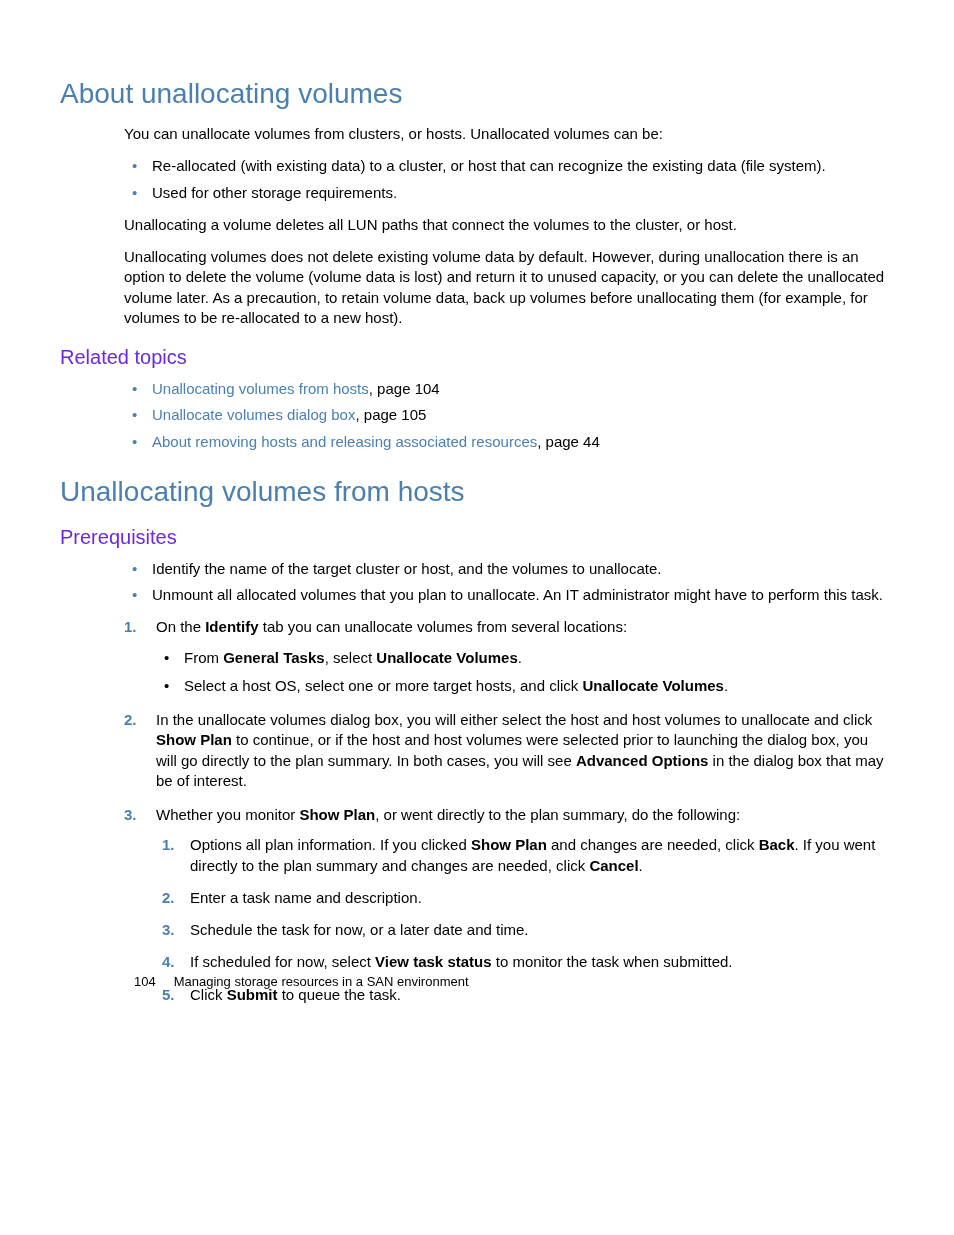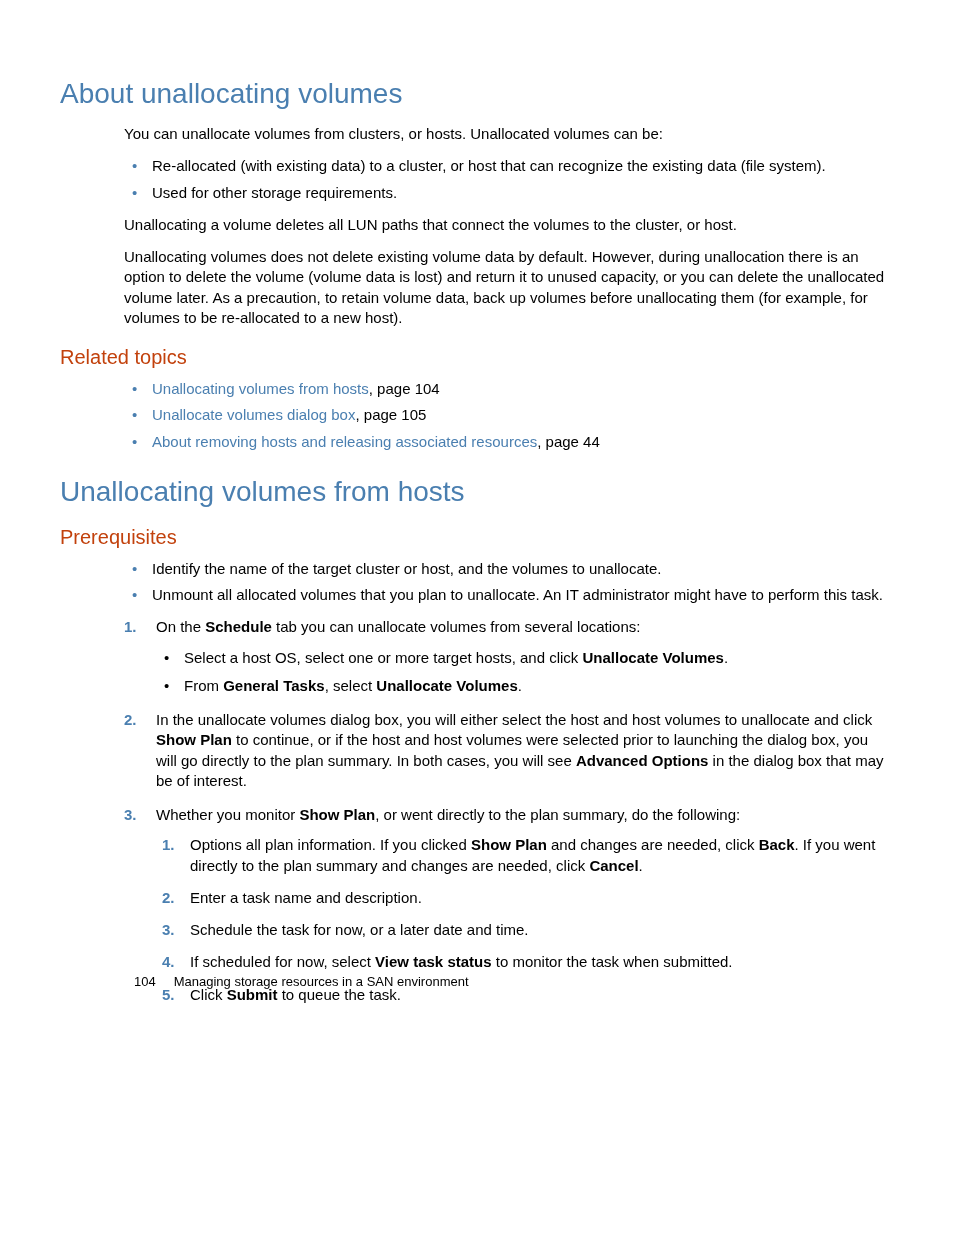--- a/index.html
+++ b/index.html
@@ -20,21 +20,21 @@
     font-family: Arial, Helvetica, sans-serif;
     font-weight: 300;
     color: #4a7fb0;
     font-size: 28px;
     margin: 0 0 14px 0;
     letter-spacing: 0px;
   }
   h2 {
     font-family: Arial, Helvetica, sans-serif;
     font-weight: 300;
-    color: #c2410c;
+    color: #6d28d9;
     font-size: 20px;
     margin: 18px 0 10px 0;
   }
   .body-text {
     font-size: 15px;
     line-height: 1.35;
     margin: 0 0 12px 0;
   }
   .content-indent {
     margin-left: 64px;
@@ -176,27 +176,27 @@
 
   <h2>Prerequisites</h2>
   <div class="content-indent">
     <ul class="bullet">
       <li>Identify the name of the target cluster or host, and the volumes to unallocate.</li>
       <li>Unmount all allocated volumes that you plan to unallocate. An IT administrator might have to perform this task.</li>
     </ul>
 
     <ol class="numbered">
       <li>
-        <span>On the </span><b>Schedule</b><span> tab you can unallocate volumes from several locations:</span>
+        <span>On the </span><b>Identify</b><span> tab you can unallocate volumes from several locations:</span>
         <ul class="sub-bullet">
           <li>
+            <span>From </span><b>General Tasks</b><span>, select </span><b>Unallocate Volumes</b><span>.</span>
+          </li>
+          <li>
             <span>Select a host OS, select one or more target hosts, and click </span><b>Unallocate Volumes</b><span>.</span>
-          </li>
-          <li>
-            <span>From </span><b>General Tasks</b><span>, select </span><b>Unallocate Volumes</b><span>.</span>
           </li>
         </ul>
       </li>
       <li>
         <span>In the unallocate volumes dialog box, you will either select the host and host volumes to unallocate and click </span><b>Show Plan</b><span> to continue, or if the host and host volumes were selected prior to launching the dialog box, you will go directly to the plan summary. In both cases, you will see </span><b>Advanced Options</b><span> in the dialog box that may be of interest.</span>
       </li>
       <li>
         <span>Whether you monitor </span><b>Show Plan</b><span>, or went directly to the plan summary, do the following:</span>
         <ol class="sub-numbered">
           <li>

